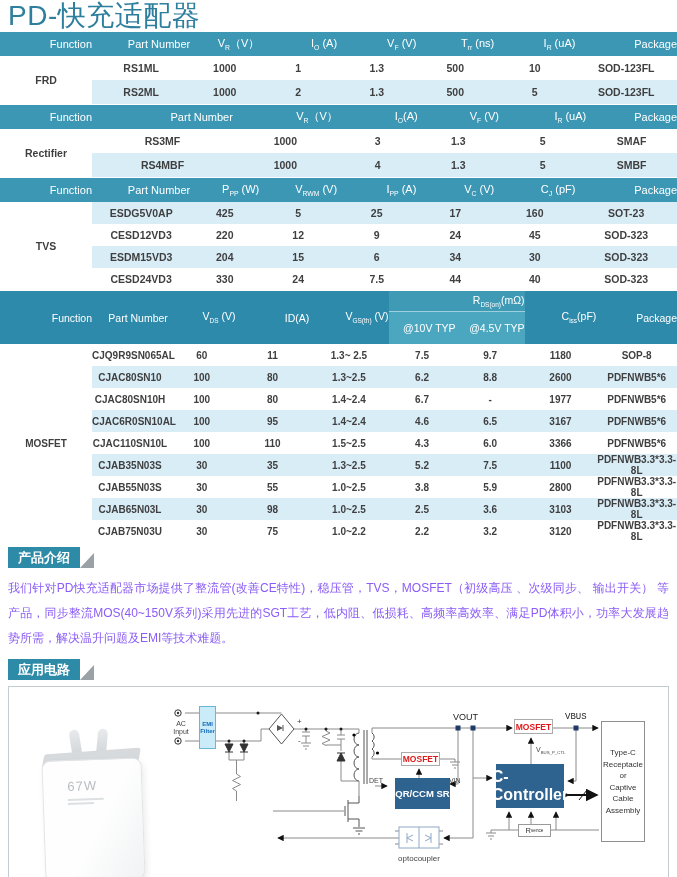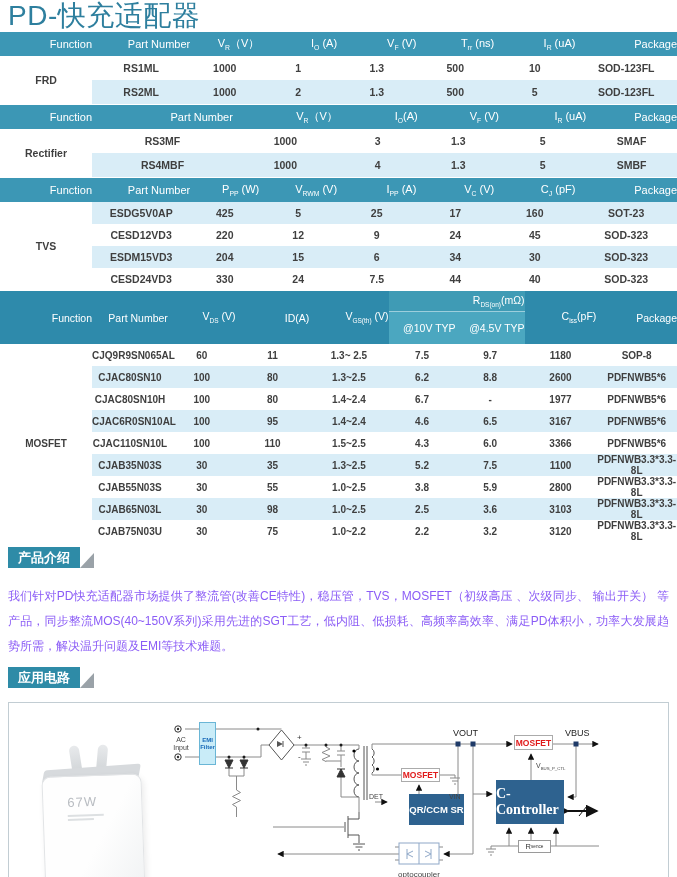--- a/index.html
+++ b/index.html
@@ -31,21 +31,21 @@
   table.spec td.fn { background:#fff !important; }
   table.tvs td { height: 22px; }
   table.t4 th { background: var(--header-blue,#2e8aab); font-size: 10.5px; }
   table.t4 thead tr:first-child th { height: 20px; }
   table.t4 th.group { background: var(--group-teal,#3f9bb5); border-bottom:1px solid rgba(255,255,255,.45); }
   table.t4 th.subh  { background: var(--sub-teal,#4ba7c0); height: 33px; }
   table.t4 td { height: 22px; font-size: 10px; }
   sub { font-size: 0.62em; }
 
   .badge {
-    position: relative; display: inline-block; margin: 4px 0 8px 8px;
+    position: relative; display: inline-block; margin: 4px 0 0 8px;
     background: var(--badge,#2e8ba7); color: #fff;
     font-size: 13px; font-weight: 700; line-height: 21px; height:21px;
     padding: 0 10px;
   }
   .badge::after {
     content:""; position:absolute; right:-14px; bottom:0;
     border-bottom: 15px solid #9aa2a8; border-left: 14px solid transparent;
   }
   .badge.second { margin-top: 8px; }
   .intro-text {
@@ -535,37 +535,43 @@
     </g>
   </svg>
 
   <div class="tinylabel preline" style="left:158px; top:33px; width:28px;">AC
 Input</div>
   <div class="emi-box">EMI
 Filter</div>
 
 
   <div class="red-box" style="left:392px; top:65px; width:39px; height:14px;">MOSFET</div>
-  <div class="blue-block" style="left:400px; top:91px; width:55px; height:31px; font-size:9.5px;">QR/CCM SR</div>
+  <div class="blue-block" style="left:386px; top:91px; width:55px; height:31px; font-size:9.5px;">QR/CCM SR</div>
   <div class="tinylabel" style="left:360px; top:90px;">DET</div>
   <div class="tinylabel" style="left:440px; top:90px;">VIN</div>
 
   <div class="clabel" style="left:444px; top:25px;">VOUT</div>
   <div class="red-box" style="left:505px; top:32px; width:39px; height:15px;">MOSFET</div>
-  <div class="clabel" style="left:556px; top:25px;">VBUS</div>
+  <div class="clabel" style="left:556px; top:25px;font-family:Liberation Mono, monospace;">VBUS</div>
 
   <div class="tinylabel" style="left:527px; top:59px;">
     <span>V</span><sub>BUS_P_CTL</sub>
   </div>
 
-  <div class="blue-block" style="left:487px; top:77px; width:68px; height:44px; font-size:14px;font-family:Liberation Serif, serif;">C-Controller</div>
+  <div class="blue-block" style="left:487px; top:77px; width:68px; height:44px; font-size:16px;">C-Controller</div>
 
   <div class="rsence-box">
     <span>R</span>
       <sub>sence</sub>
   </div>
 
+  <div class="typec-box preline">Type-C
+Receptacle
+or
+Captive
+Cable
+Assembly</div>
 
   <div class="clabel" style="left:382px; top:167px; width:56px; font-size:8px; text-align:center; color:#444;">optocoupler</div>
 </div>
 
 
 
 
 </body></html>

